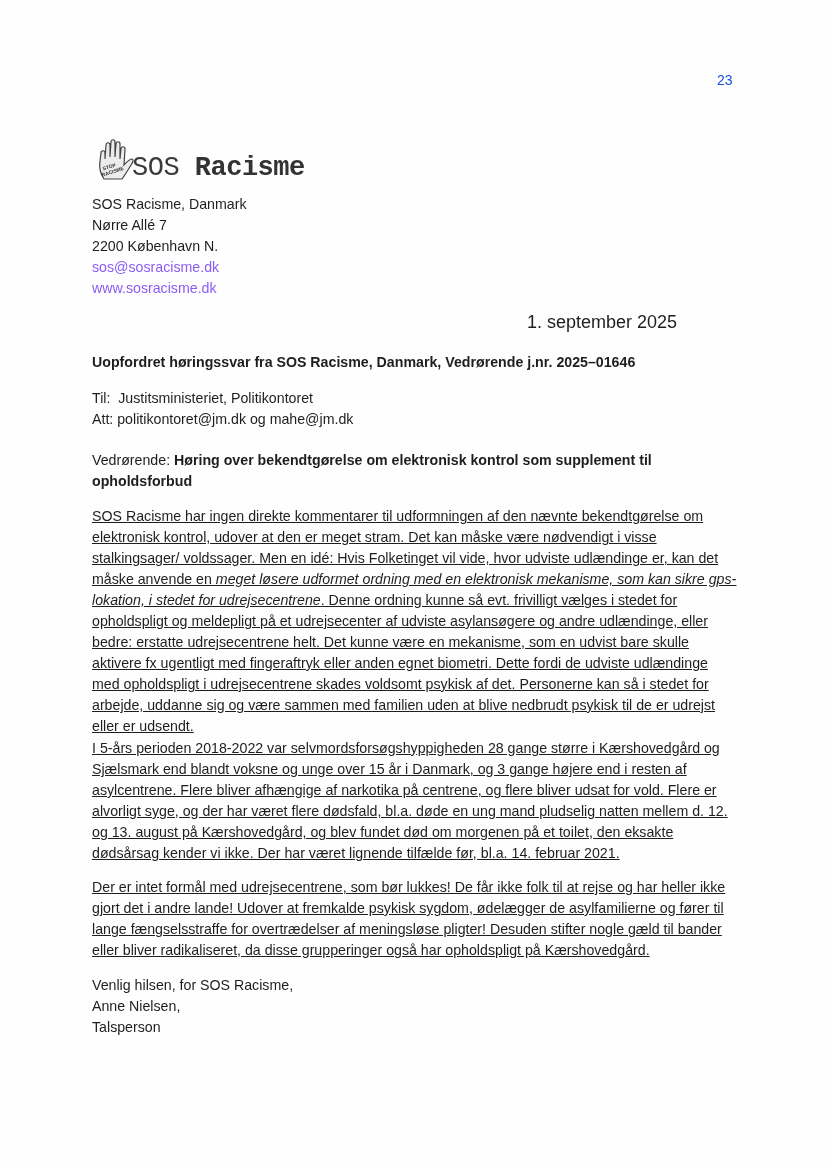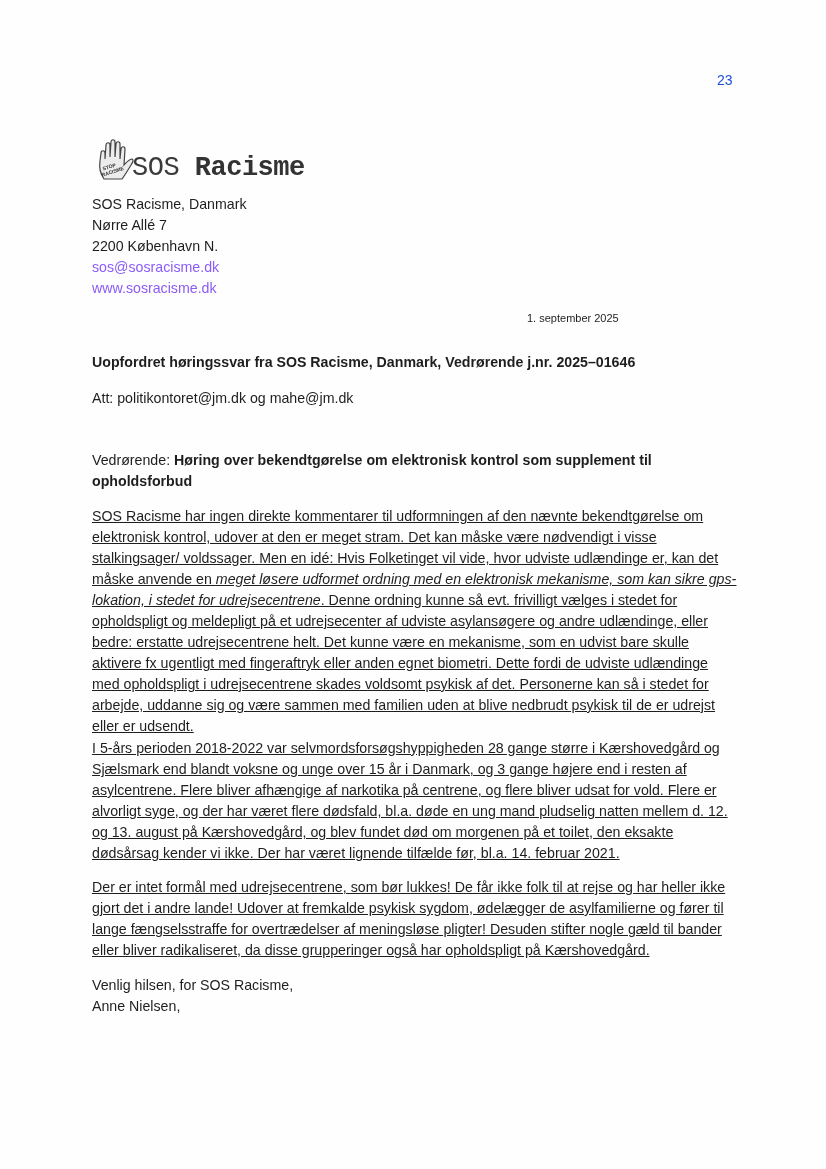--- a/index.html
+++ b/index.html
@@ -9,21 +9,21 @@
       color: #1e1e1e;
     }
     .page-number { position: absolute; left: 717px; top: 72px; font-size: 14px; color: #1d4ed8; }
     .logo { position: absolute; left: 96px; top: 139px; display: flex; align-items: flex-end; height: 44px; }
     .logo svg { display: block; }
     .logo-text { font-size: 27px; color: #3a3a3a; line-height: 30px; margin-left: -4px; letter-spacing: -0.5px; font-family: Liberation Mono, monospace; }
     .logo-text b { font-weight: bold; color: #333; }
     .address { position: absolute; left: 92px; top: 194px; font-size: 14.2px; line-height: 21px; }
     .address div { white-space: nowrap; }
     .address a { color: #8b5cf6; }
-    .date { position: absolute; left: 527px; top: 312px; font-size: 11px; }
+    .date { position: absolute; left: 527px; top: 312px; font-size: 18px; }
     .title { position: absolute; left: 92px; top: 354px; font-size: 14.2px; font-weight: bold; white-space: nowrap; }
     .recipients { position: absolute; left: 92px; top: 388px; font-size: 14.2px; line-height: 21px; }
     .subject { position: absolute; left: 92px; top: 450px; width: 640px; font-size: 14.2px; line-height: 21px; }
     .subject b { font-weight: bold; }
     .para { position: absolute; left: 92px; width: 645px; font-size: 14.2px; line-height: 21px; text-decoration: underline; }
     .p1 { top: 506px; }
     .p2 { top: 738px; }
     .p3 { top: 877px; }
     .emph { font-style: italic; text-decoration: underline; }
     .closing { position: absolute; left: 92px; top: 975px; font-size: 14.2px; line-height: 21px; }
@@ -50,27 +50,29 @@
   <div>2200 København N.</div>
   <div><a>sos@sosracisme.dk</a></div>
   <div><a>www.sosracisme.dk</a></div>
 </div>
 
 <div class="date">1. september 2025</div>
 
 <div class="title">Uopfordret høringssvar fra SOS Racisme, Danmark, Vedrørende j.nr. 2025–01646</div>
 
 <div class="recipients">
+  <div style="white-space:pre;">Til:  Justitsministeriet, Politikontoret</div>
   <div>Att: politikontoret@jm.dk og mahe@jm.dk</div>
 </div>
 
 <div class="subject"><span>Vedrørende: </span><b>Høring over bekendtgørelse om elektronisk kontrol som supplement til opholdsforbud</b></div>
 
 <div class="para p1"><span>SOS Racisme har ingen direkte kommentarer til udformningen af den nævnte bekendtgørelse om elektronisk kontrol, udover at den er meget stram. Det kan måske være nødvendigt i visse stalkingsager/ voldssager. Men en idé: Hvis Folketinget vil vide, hvor udviste udlændinge er, kan det måske anvende en </span><span class="emph">meget løsere udformet ordning med en elektronisk mekanisme, som kan sikre gps-lokation, i stedet for udrejsecentrene</span><span>. Denne ordning kunne så evt. frivilligt vælges i stedet for opholdspligt og meldepligt på et udrejsecenter af udviste asylansøgere og andre udlændinge, eller bedre: erstatte udrejsecentrene helt. Det kunne være en mekanisme, som en udvist bare skulle aktivere fx ugentligt med fingeraftryk eller anden egnet biometri. Dette fordi de udviste udlændinge med opholdspligt i udrejsecentrene skades voldsomt psykisk af det. Personerne kan så i stedet for arbejde, uddanne sig og være sammen med familien uden at blive nedbrudt psykisk til de er udrejst eller er udsendt.</span></div>
 
 <div class="para p2">I 5-års perioden 2018-2022 var selvmordsforsøgshyppigheden 28 gange større i Kærshovedgård og Sjælsmark end blandt voksne og unge over 15 år i Danmark, og 3 gange højere end i resten af asylcentrene. Flere bliver afhængige af narkotika på centrene, og flere bliver udsat for vold. Flere er alvorligt syge, og der har været flere dødsfald, bl.a. døde en ung mand pludselig natten mellem d. 12. og 13. august på Kærshovedgård, og blev fundet død om morgenen på et toilet, den eksakte dødsårsag kender vi ikke. Der har været lignende tilfælde før, bl.a. 14. februar 2021.</div>
 
 <div class="para p3">Der er intet formål med udrejsecentrene, som bør lukkes! De får ikke folk til at rejse og har heller ikke gjort det i andre lande! Udover at fremkalde psykisk sygdom, ødelægger de asylfamilierne og fører til lange fængselsstraffe for overtrædelser af meningsløse pligter! Desuden stifter nogle gæld til bander eller bliver radikaliseret, da disse grupperinger også har opholdspligt på Kærshovedgård.</div>
 
 <div class="closing">
   <div>Venlig hilsen, for SOS Racisme,</div>
   <div>Anne Nielsen,</div>
+  <div>Talsperson</div>
 </div>
 
 </body></html>

